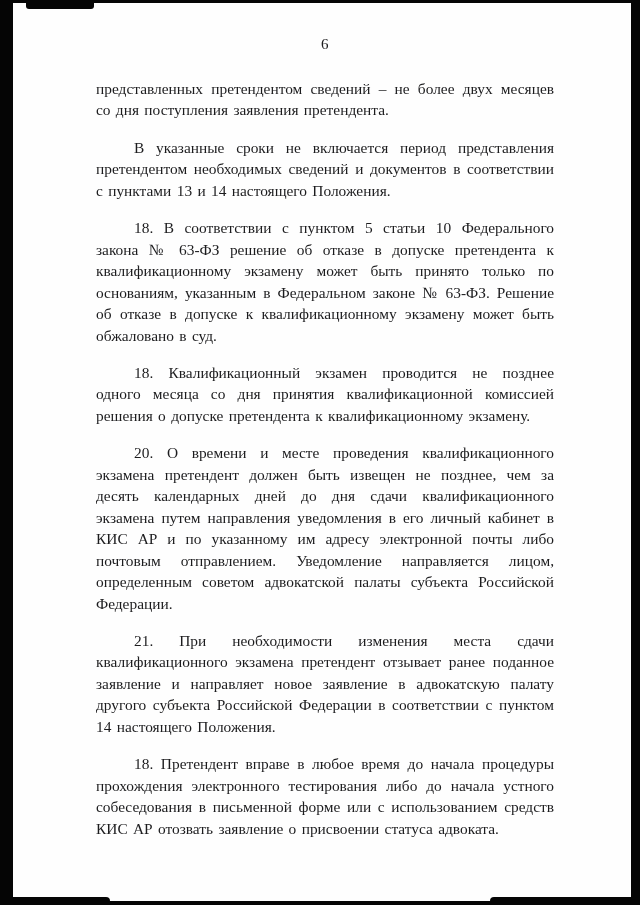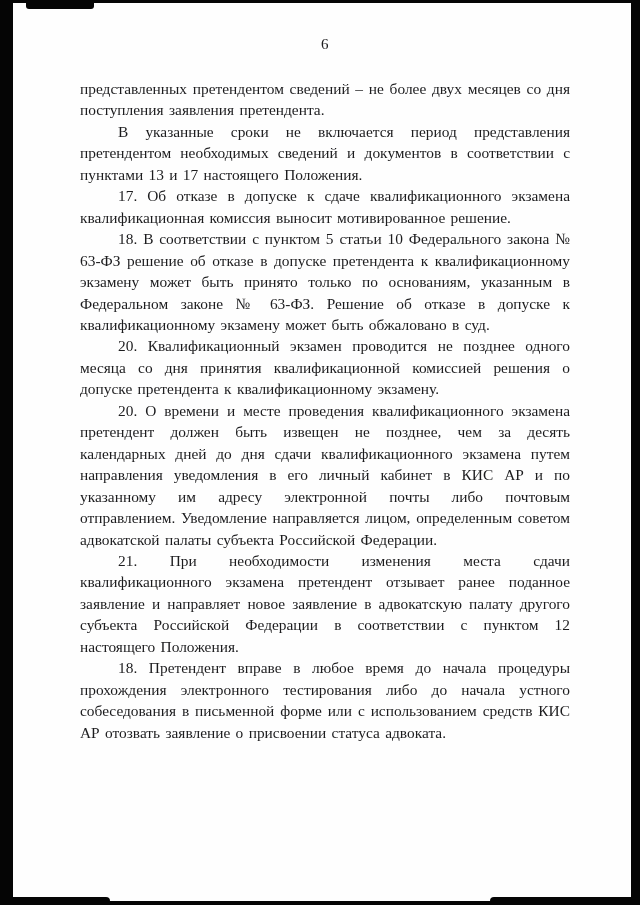--- a/index.html
+++ b/index.html
@@ -38,21 +38,21 @@
     height: 905px;
     padding: 36px 70px 0 80px;
   }
   .page-number {
     text-align: center;
     font-size: 15px;
     margin-bottom: 25px;
     letter-spacing: 0.5px;
   }
   .doc-body p {
-    margin: 0;
+    margin: 16px;
     font-size: 15.4px;
     line-height: 21.45px;
     text-align: justify;
     word-spacing: 1.5px;
   }
   .doc-body p.indent {
     text-indent: 38px;
   }
 </style>
 </head>
@@ -66,23 +66,22 @@
   <div class="scan-edge top-blob"></div>
   <div class="scan-edge bottom"></div>
   <div class="scan-edge bottom-blob-left"></div>
   <div class="scan-edge bottom-blob-right"></div>
 
   <div class="content">
     <div class="page-number">6</div>
 
     <div class="doc-body">
       <p>представленных претендентом сведений – не более двух месяцев со дня поступления заявления претендента.</p>
-      <p class="indent">В указанные сроки не включается период представления претендентом необходимых сведений и документов в соответствии с пунктами 13 и 17 настоящего Положения.</p>
-      <p class="indent">17. Об отказе в допуске к сдаче квалификационного экзамена квалификационная комиссия выносит мотивированное решение.</p>
+      <p class="indent">В указанные сроки не включается период представления претендентом необходимых сведений и документов в соответствии с пунктами 13 и 14 настоящего Положения.</p>
       <p class="indent">18. В соответствии с пунктом 5 статьи 10 Федерального закона № 63-ФЗ решение об отказе в допуске претендента к квалификационному экзамену может быть принято только по основаниям, указанным в Федеральном законе № 63-ФЗ. Решение об отказе в допуске к квалификационному экзамену может быть обжаловано в суд.</p>
-      <p class="indent">20. Квалификационный экзамен проводится не позднее одного месяца со дня принятия квалификационной комиссией решения о допуске претендента к квалификационному экзамену.</p>
+      <p class="indent">18. Квалификационный экзамен проводится не позднее одного месяца со дня принятия квалификационной комиссией решения о допуске претендента к квалификационному экзамену.</p>
       <p class="indent">20. О времени и месте проведения квалификационного экзамена претендент должен быть извещен не позднее, чем за десять календарных дней до дня сдачи квалификационного экзамена путем направления уведомления в его личный кабинет в КИС АР и по указанному им адресу электронной почты либо почтовым отправлением. Уведомление направляется лицом, определенным советом адвокатской палаты субъекта Российской Федерации.</p>
-      <p class="indent">21. При необходимости изменения места сдачи квалификационного экзамена претендент отзывает ранее поданное заявление и направляет новое заявление в адвокатскую палату другого субъекта Российской Федерации в соответствии с пунктом 12 настоящего Положения.</p>
+      <p class="indent">21. При необходимости изменения места сдачи квалификационного экзамена претендент отзывает ранее поданное заявление и направляет новое заявление в адвокатскую палату другого субъекта Российской Федерации в соответствии с пунктом 14 настоящего Положения.</p>
       <p class="indent">18. Претендент вправе в любое время до начала процедуры прохождения электронного тестирования либо до начала устного собеседования в письменной форме или с использованием средств КИС АР отозвать заявление о присвоении статуса адвоката.</p>
     </div>
   </div>
 
 </div>
 
 </body></html>

